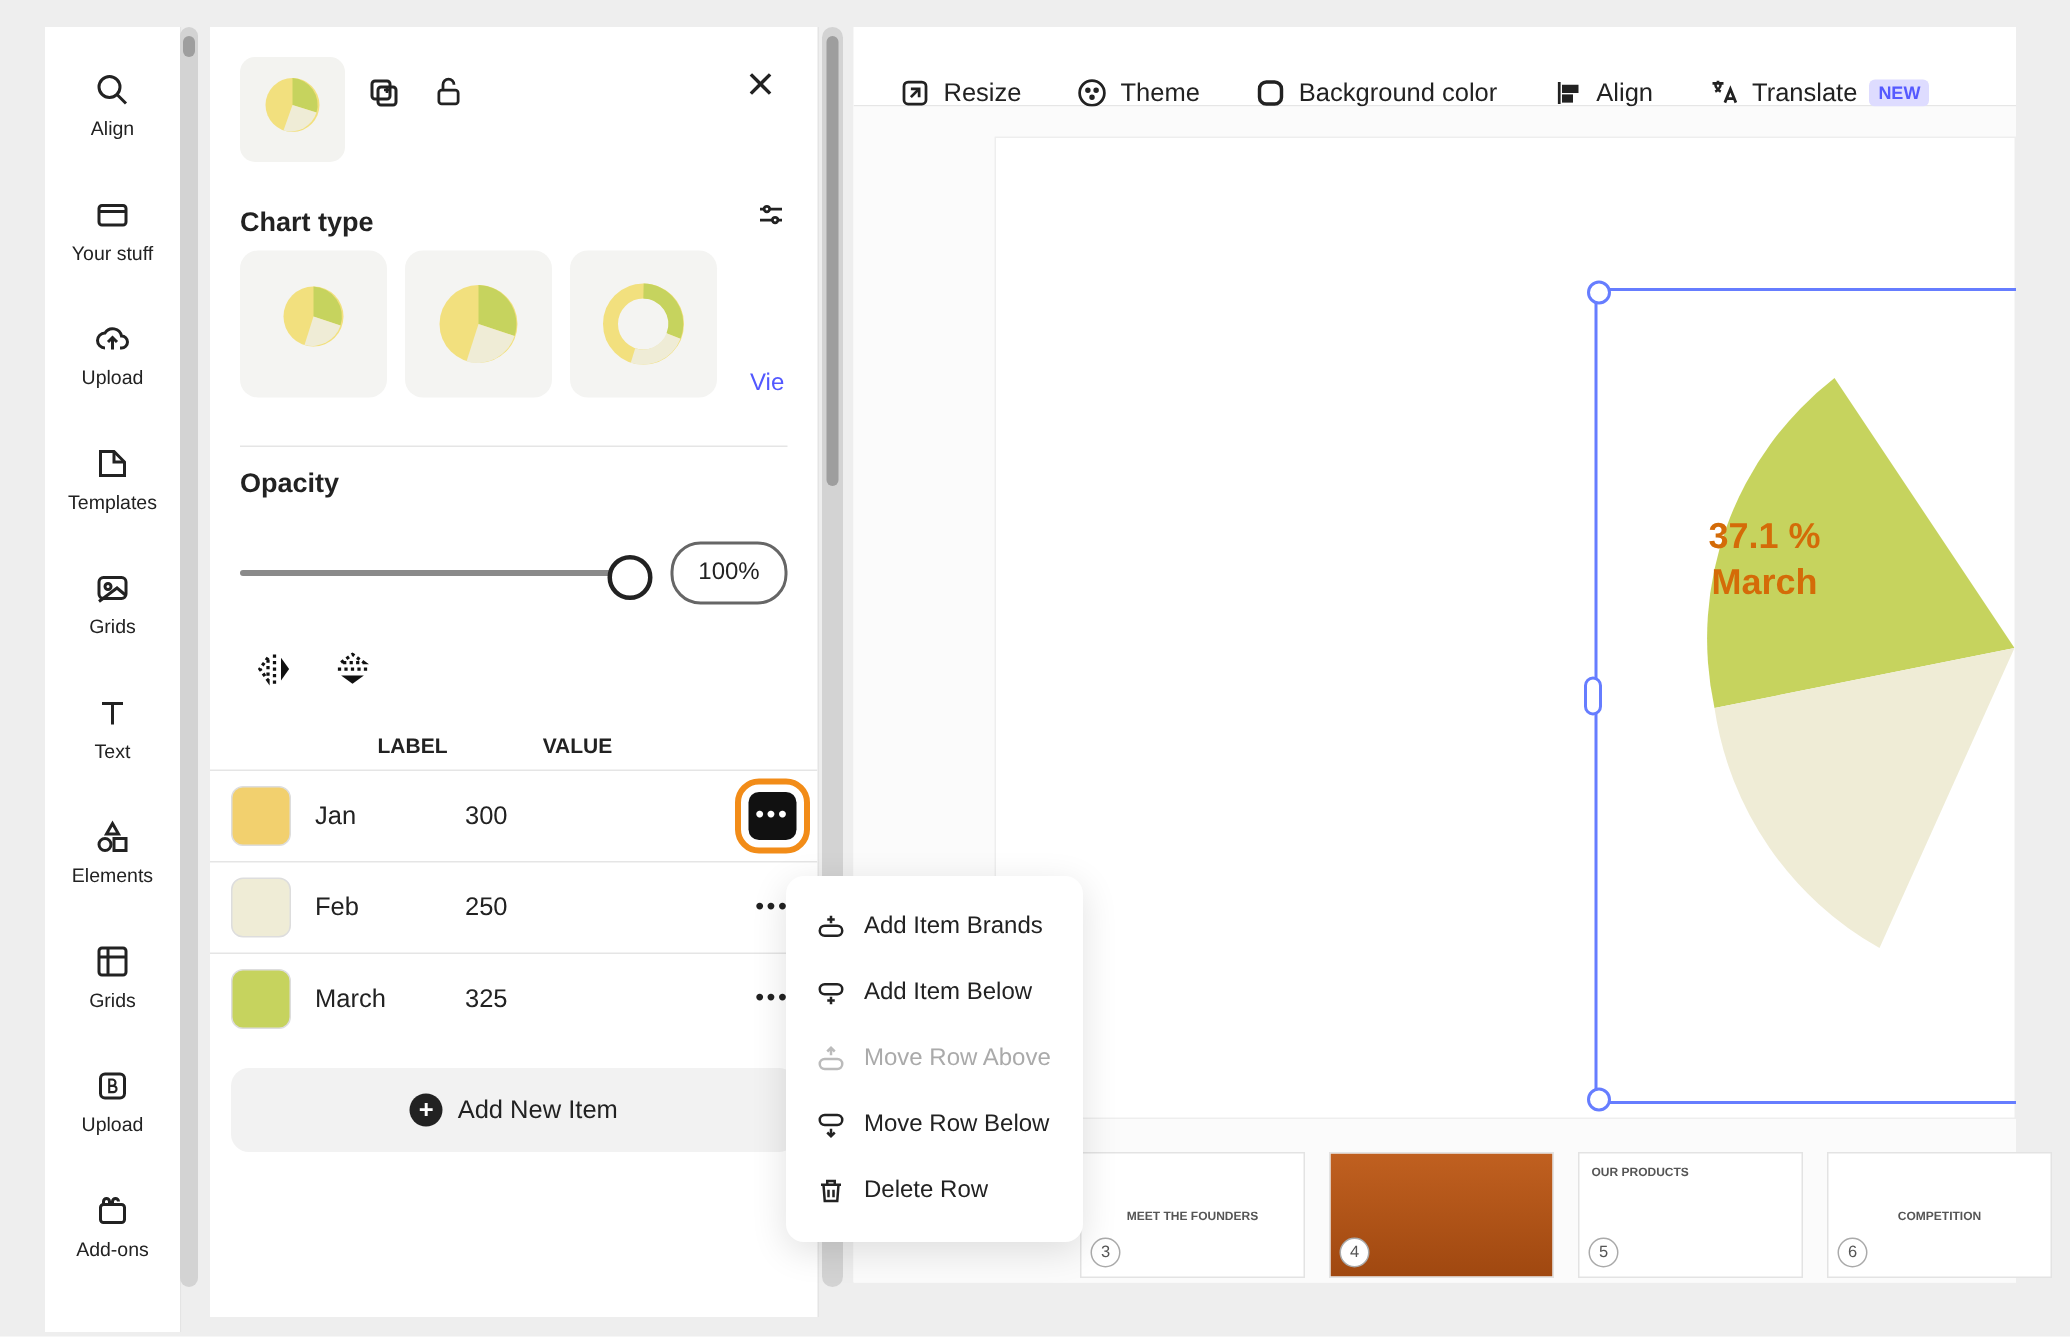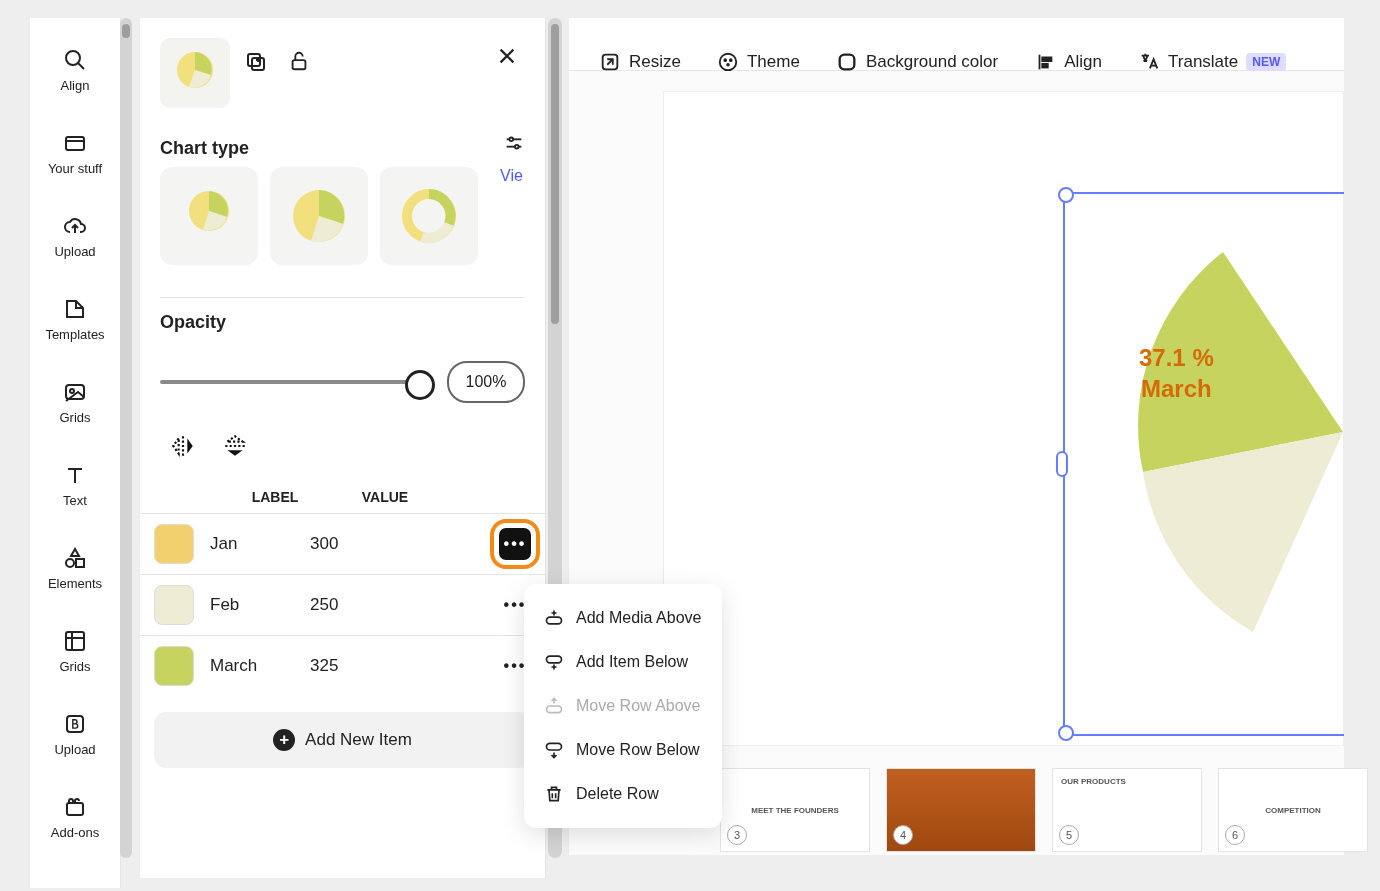--- a/index.html
+++ b/index.html
@@ -33,21 +33,21 @@
 .proptitle h2{font-size:22px;margin:0;font-weight:700;}
 .proptitle .pill{width:70px;height:28px;background:#eee;border-radius:20px;}
 .propclose{width:36px;height:36px;display:flex;align-items:center;justify-content:center;cursor:pointer;}
 .propicons{display:flex;gap:20px;margin-top:12px;}
 .propicons svg{cursor:pointer;color:#222;}
 
 .section{padding:0 20px 12px 20px;}
 .section h3{font-size:18px;font-weight:600;margin:14px 0 8px 0;}
 .sectionhead{display:flex;justify-content:space-between;align-items:center;}
 .slidericon{font-size:20px;}
-.charttypes{display:flex;gap:12px;align-items:flex-start;}
+.charttypes{display:flex;gap:12px;align-items:flex-end;}
 .cttile{width:98px;height:98px;background:#f4f4f2;border-radius:12px;display:flex;align-items:center;justify-content:center;cursor:pointer;flex-shrink:0;}
 .ctlink{color:#5258ff;font-size:16px;padding-left:10px;}
 .divider{height:1px;background:#e5e5e5;margin:20px 20px 10px 20px;}
 
 .opacityrow{display:flex;align-items:center;gap:16px;padding:8px 20px 20px 20px;}
 .opslider{flex:1;position:relative;height:28px;}
 .opslider .track{position:absolute;top:12px;left:0;right:0;height:4px;background:#8a8a8a;border-radius:2px;}
 .opslider .handle{position:absolute;right:-4px;top:2px;width:24px;height:24px;border-radius:50%;background:#fff;border:3px solid #222;}
 .opval{width:74px;height:38px;border:2px solid #666;border-radius:20px;display:flex;align-items:center;justify-content:center;font-size:16px;}
 .fliprow{display:flex;gap:26px;padding:10px 30px 20px 30px;}
@@ -373,21 +373,21 @@
       <div class="num">6</div>
     </div>
 </div>
 
 <div class="contextmenu">
   <div class="mi">
       <svg width="20" height="20" viewBox="0 0 24 24" fill="none" stroke="currentColor" stroke-width="2">
         <rect x="3" y="11" width="18" height="8" rx="4"></rect>
         <path d="M9 6h6M12 3v6"></path>
       </svg>
-      <span>Add Media Above</span>
+      <span>Add Item Brands</span>
     </div>
   <div class="mi">
       <svg width="20" height="20" viewBox="0 0 24 24" fill="none" stroke="currentColor" stroke-width="2">
         <rect x="3" y="5" width="18" height="8" rx="4"></rect>
         <path d="M9 18h6M12 15v6"></path>
       </svg>
       <span>Add Item Below</span>
     </div>
   <div class="mi disabled">
       <svg width="20" height="20" viewBox="0 0 24 24" fill="none" stroke="currentColor" stroke-width="2">

